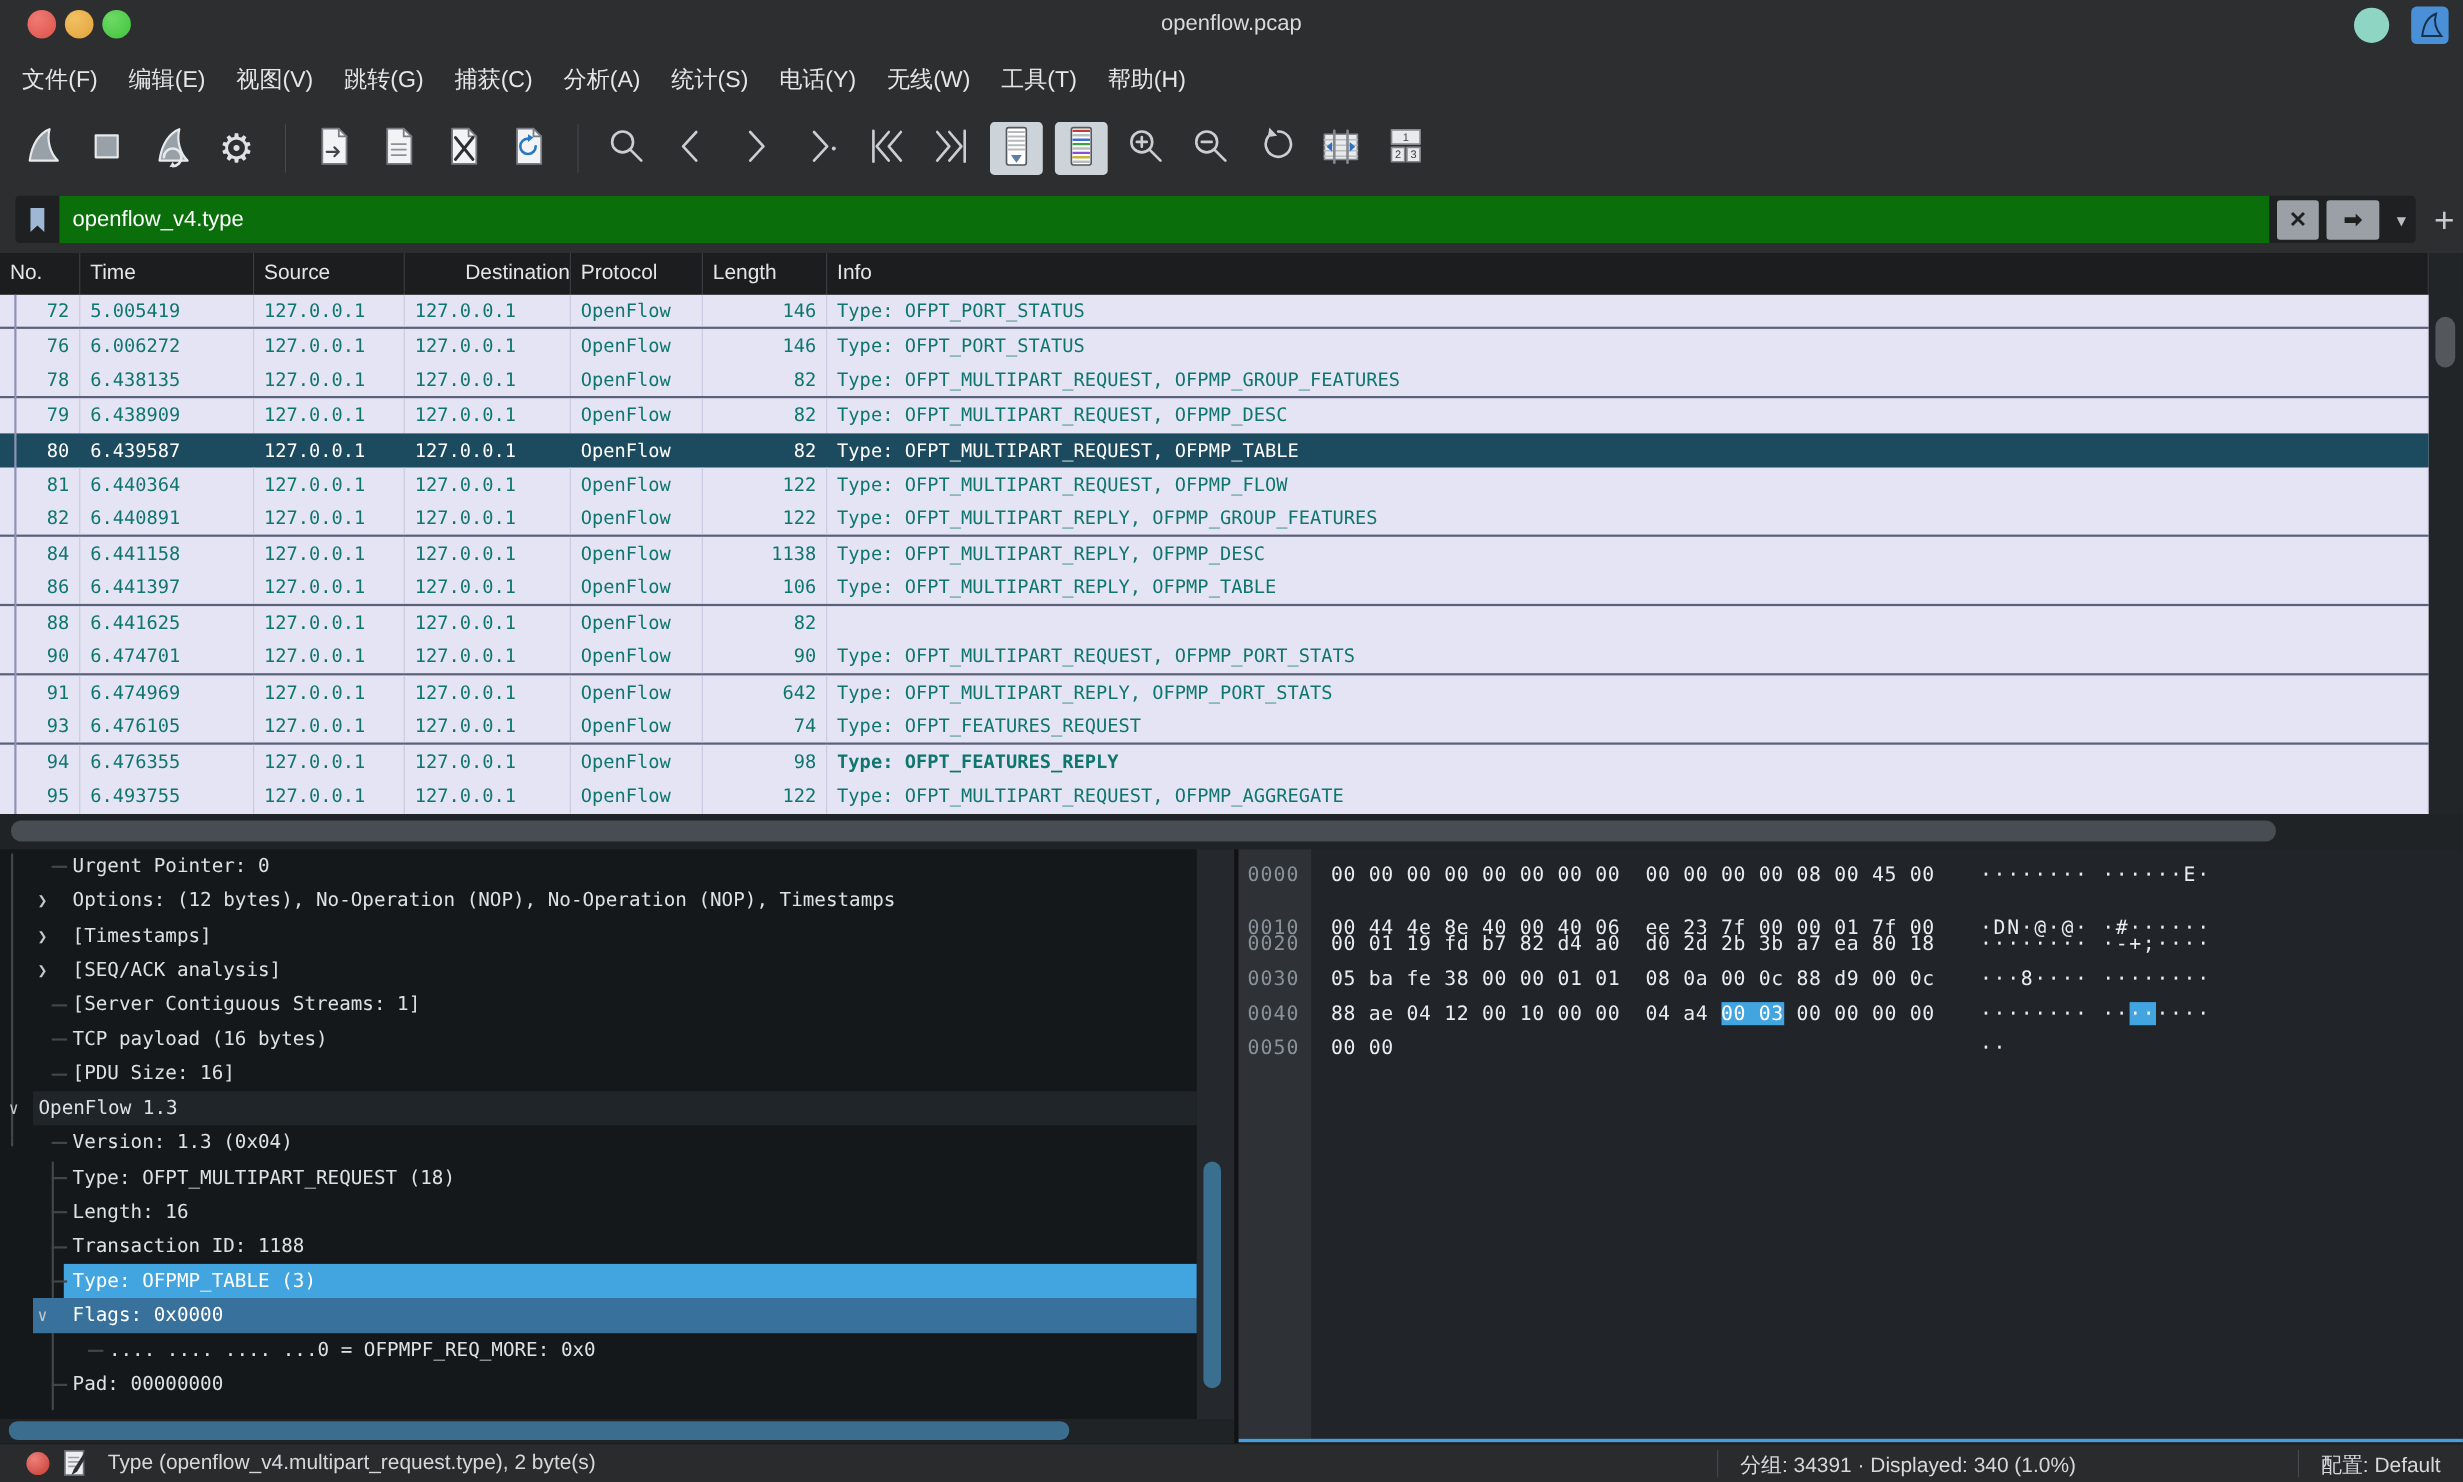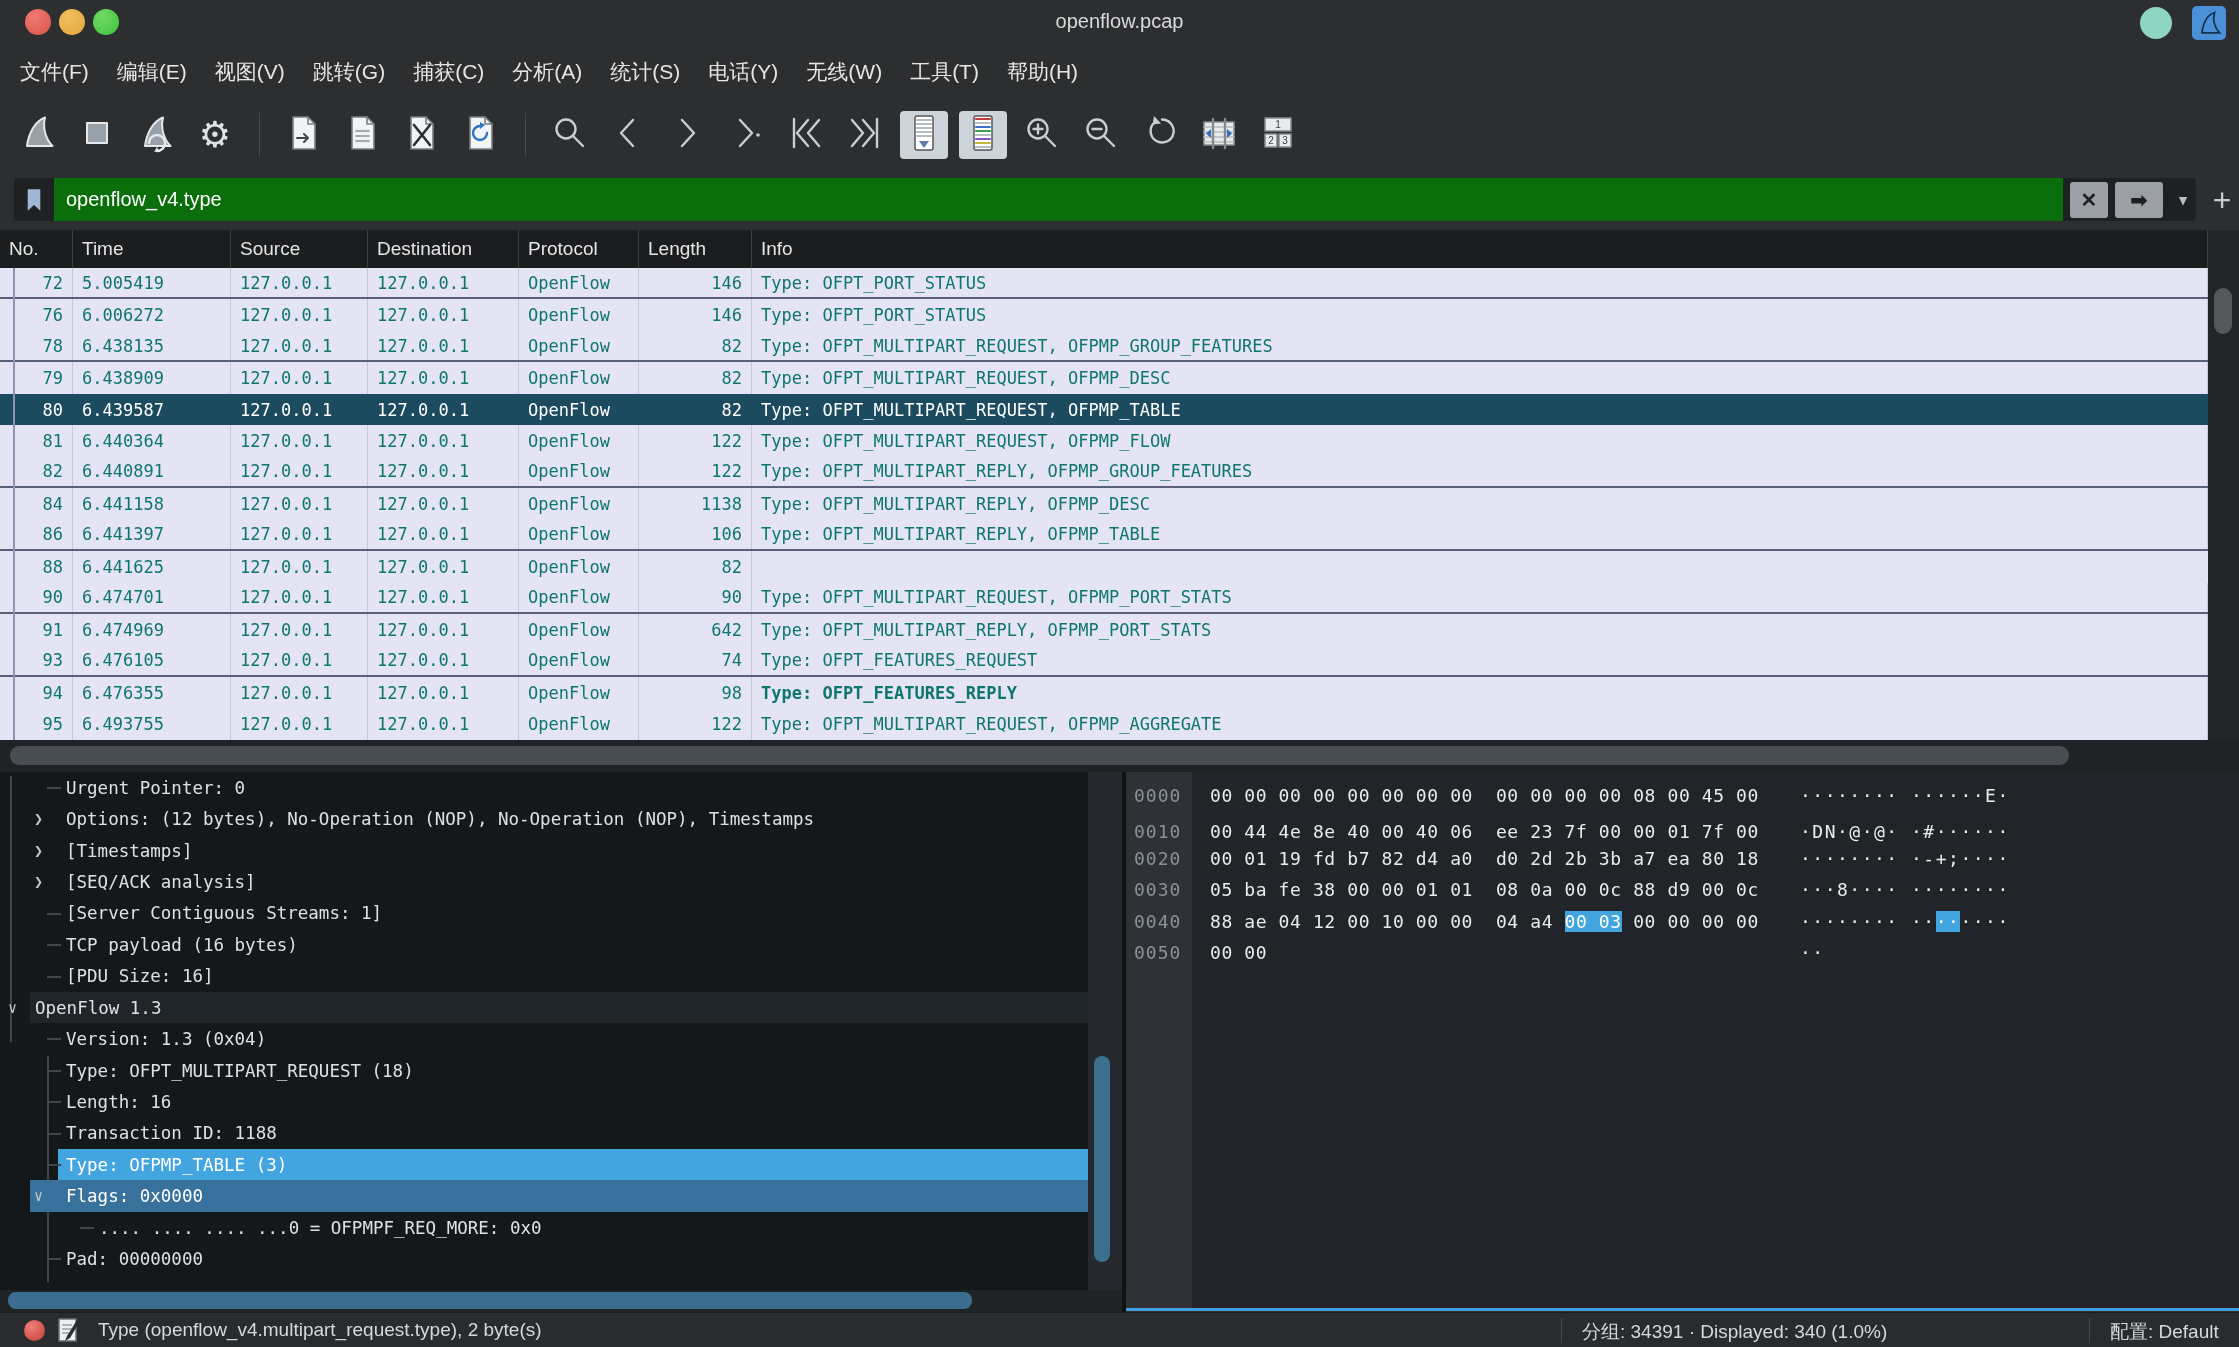--- a/index.html
+++ b/index.html
@@ -337,21 +337,21 @@
   <div id="plist-header">
       <div class="ph-col" style="width: 73px;">
         <span>No.</span>
       </div>
       <div class="ph-col" style="width: 158px;">
         <span>Time</span>
       </div>
       <div class="ph-col" style="width: 137px;">
         <span>Source</span>
       </div>
-      <div class="ph-col" style="width: 151px;">
+      <div class="ph-col" style="width: 151px; justify-content: flex-end;">
         <span>Destination</span>
       </div>
       <div class="ph-col" style="width: 120px;">
         <span>Protocol</span>
       </div>
       <div class="ph-col" style="width: 113px;">
         <span>Length</span>
       </div>
       <div class="ph-col" style="width: 1456px;">
         <span>Info</span>
@@ -523,21 +523,21 @@
     </div>
   <div id="detail-vscroll"></div>
   <div id="detail-vthumb"></div>
   <div id="detail-hscroll"></div>
   <div id="detail-hthumb"></div>
   <div id="pane-divider"></div>
 
   <div id="hex-pane" style="padding-top: 4px;">
 
   <div class="hrow" style="top: 4px; z-index: 1;"><span class="h-off">0000</span><span class="h-hex"><span>00 00 00 00 00 00 00 00  00 00 00 00 08 00 45 00</span></span><span class="h-asc"><span>········ ······E·</span></span></div>
-      <div class="hrow" style="top: 8px; z-index: 1;"><span class="h-off">0010</span><span class="h-hex"><span>00 44 4e 8e 40 00 40 06  ee 23 7f 00 00 01 7f 00</span></span><span class="h-asc"><span>·DN·@·@· ·#······</span></span></div>
+      <div class="hrow" style="top: 20px; z-index: 1;"><span class="h-off">0010</span><span class="h-hex"><span>00 44 4e 8e 40 00 40 06  ee 23 7f 00 00 01 7f 00</span></span><span class="h-asc"><span>·DN·@·@· ·#······</span></span></div>
       <div class="hrow" style="top: 4px; z-index: 1;"><span class="h-off">0020</span><span class="h-hex"><span>00 01 19 fd b7 82 d4 a0  d0 2d 2b 3b a7 ea 80 18</span></span><span class="h-asc"><span>········ ·-+;····</span></span></div>
       <div class="hrow" style="top: 4px; z-index: 1;"><span class="h-off">0030</span><span class="h-hex"><span>05 ba fe 38 00 00 01 01  08 0a 00 0c 88 d9 00 0c</span></span><span class="h-asc"><span>···8···· ········</span></span></div>
       <div class="hrow" style="top: 4px; z-index: 1;"><span class="h-off">0040</span><span class="h-hex"><span>88 ae 04 12 00 10 00 00  04 a4 </span><span class="hexhl">00 03</span><span> 00 00 00 00</span></span><span class="h-asc"><span>········ ··</span><span class="hexhl">··</span><span>····</span></span></div>
       <div class="hrow" style="top: 4px; z-index: 1;"><span class="h-off">0050</span><span class="h-hex"><span>00 00</span></span><span class="h-asc"><span>··</span></span></div>
       <div id="hex-offset-col" style="z-index: 0;"></div>
     </div>
   <div id="hex-bottom-line"></div>
 
   <div id="statusbar">
     <span id="expert-dot"></span>

